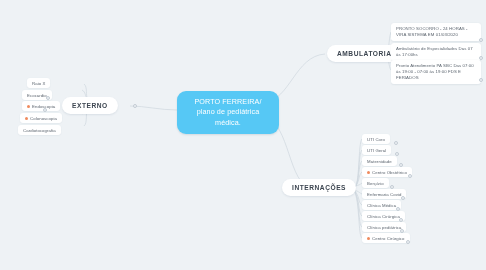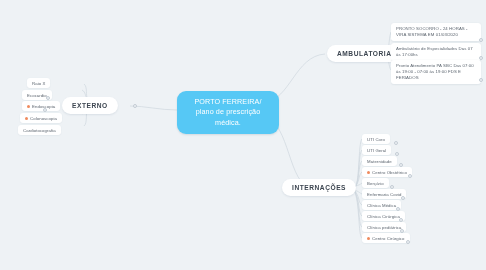--- a/index.html
+++ b/index.html
@@ -136,21 +136,21 @@
       <path d="M354 187 C 360 184, 358 186, 362 183"></path>
       <path d="M354 190 C 360 192, 358 192, 362 194"></path>
       <path d="M354 190 C 360 196, 358 203, 362 205"></path>
       <path d="M354 190 C 360 198, 358 214, 362 216"></path>
       <path d="M354 190 C 360 200, 358 225, 362 227"></path>
       <path d="M354 190 C 360 202, 358 236, 362 238"></path>
     </g>
   </svg>
 
   <div class="node central" style="left:177px; top:91px;">
-    <span class="ctext">PORTO FERREIRA/ plano de prescrição médica.</span>
+    <span class="ctext">PORTO FERREIRA/ plano de pediátrica médica.</span>
   </div>
 
   <div class="node branch" style="left:62px; top:97px;">
     <span>EXTERNO</span>
   </div>
 
   <div class="node leaf" style="left:27px; top:78px;">
     <span class="leaf-label">Raio X</span>
   </div>
   <div class="node leaf" style="left:22px; top:90px;">

